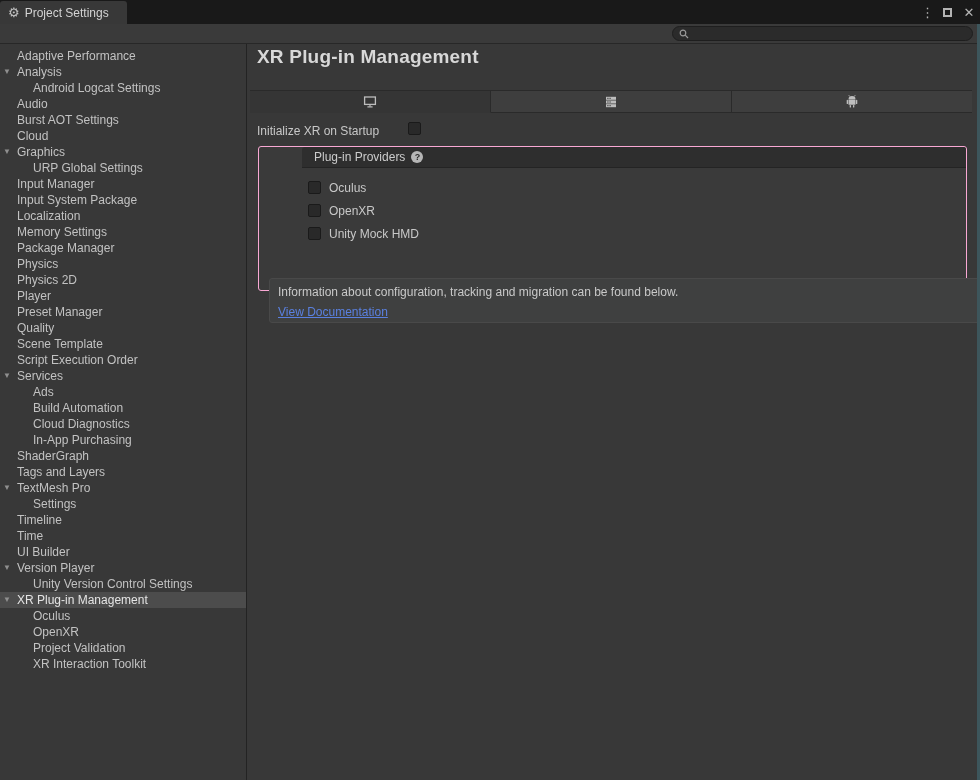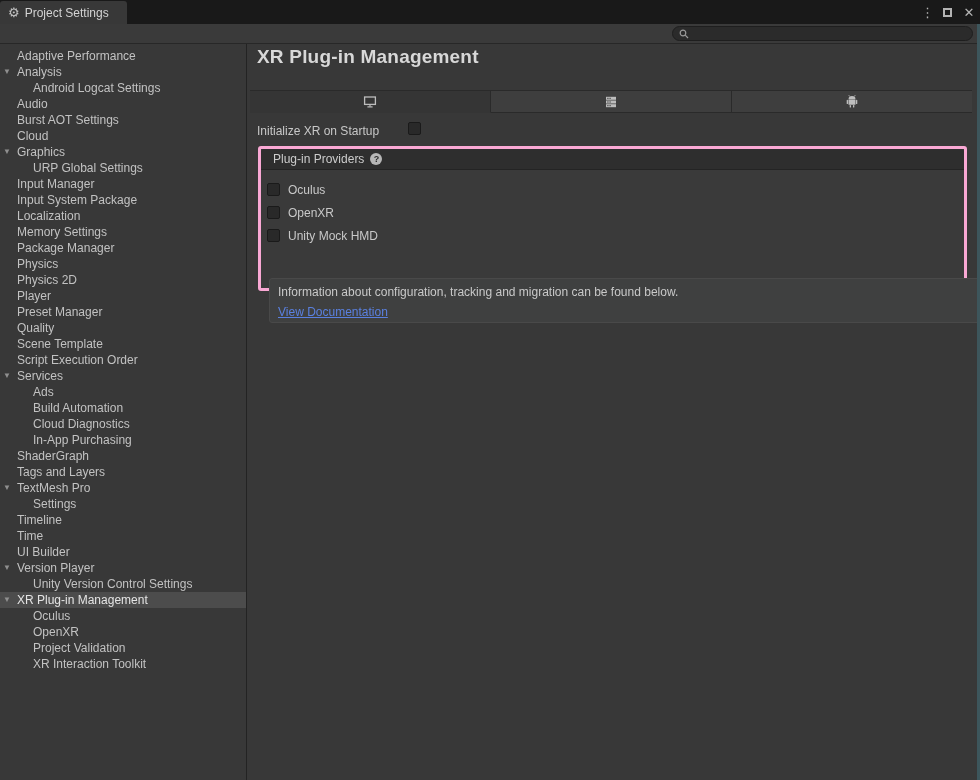--- a/index.html
+++ b/index.html
@@ -58,21 +58,21 @@
   .tabstrip { position:absolute; left:3px; top:46px; width:722px; height:23px; display:flex; border-top:1px solid #2a2a2a; }
   .tab { flex:1; background:#3e3e3e; border-bottom:1px solid #2a2a2a; border-right:1px solid #2a2a2a; display:flex; align-items:center; justify-content:center; }
   .tab:last-child { border-right:none; }
   .tab.selected { background:#353535; border-bottom-color:transparent; }
 
   .init-row { position:absolute; left:10px; top:78px; height:16px; display:flex; align-items:flex-end; }
   .init-label { color:#c8c8c8; font-size:12px; }
   .cb { width:13px; height:13px; background:#292929; border:1px solid #1a1a1a; border-radius:2px; display:inline-block; flex:none; }
   .init-row .cb { position:absolute; left:151px; top:0; }
 
-  .providers-box { position:absolute; left:11px; top:102px; width:709px; height:145px; border:3px solid #f9a8d4; border-radius:3px; background:#3a3a3a; }
+  .providers-box { position:absolute; left:11px; top:102px; width:709px; height:145px; border:1px solid #f9a8d4; border-radius:3px; background:#3a3a3a;padding-left:43px; }
   .box-header { height:21px; background:#2e2e2e; border-bottom:1px solid #242424; border-radius:3px 3px 0 0; display:flex; align-items:center; gap:6px; padding-left:12px; }
   .box-title { color:#cccccc; font-size:12px; }
   .help-badge { width:12px; height:12px; border-radius:50%; background:#b6b6b6; color:#2b2b2b; font-size:9px; font-weight:bold; display:flex; align-items:center; justify-content:center; }
   .box-body { padding:8px 0 0 6px; }
   .prov-row { height:23px; display:flex; align-items:center; gap:8px; }
   .prov-label { color:#c8c8c8; font-size:12px; }
 
   .info-box { position:absolute; left:22px; top:234px; width:716px; height:45px; background:#3f4040; border:1px solid #494949; border-radius:3px; padding:6px 8px; }
   .info-text { color:#c9c9c9; font-size:12px; }
   .doc-link { display:inline-block; margin-top:6px; color:#5a80e0; font-size:12px; text-decoration:underline; cursor:pointer; }

